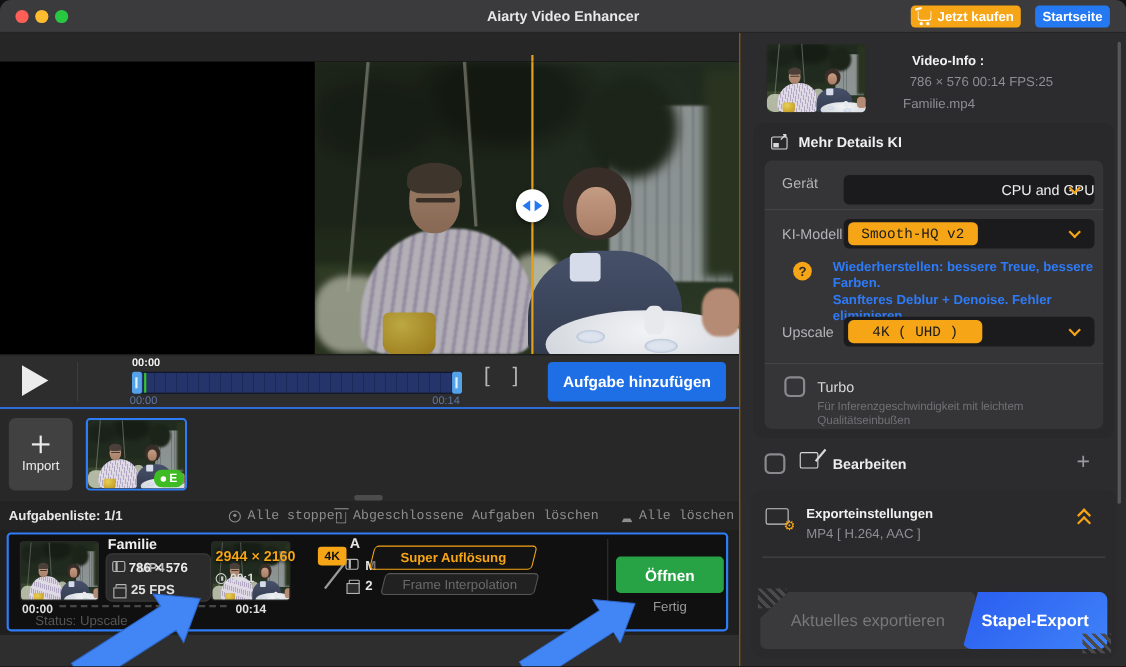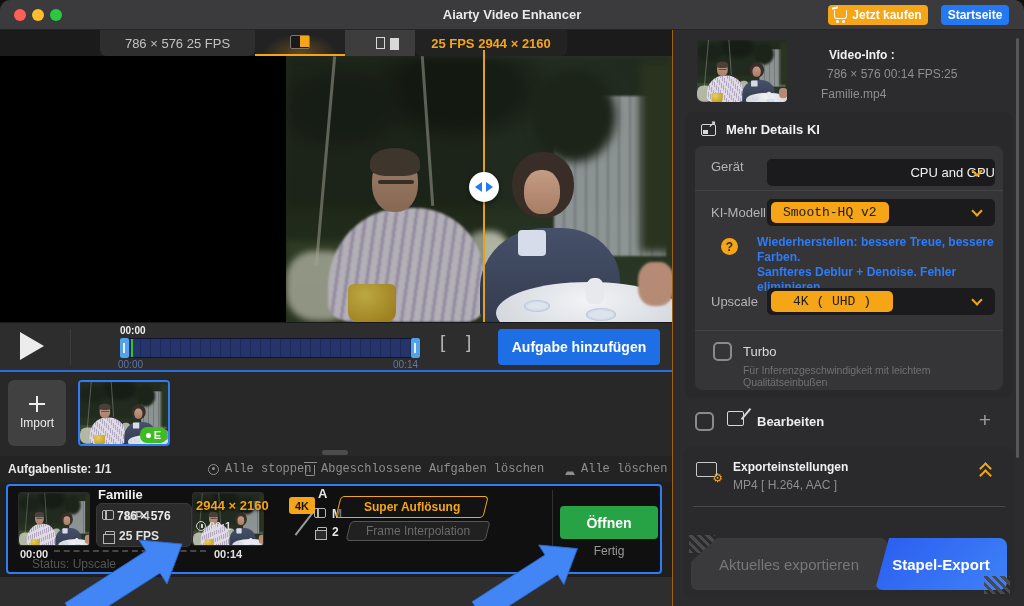--- a/index.html
+++ b/index.html
@@ -233,32 +233,20 @@
     <div class="win-title">Aiarty Video Enhancer</div>
     <div class="tb-btn buy">
       <span class="cart"></span>
       <span>Jetzt kaufen</span>
     </div>
     <div class="tb-btn home">
       <span>Startseite</span>
     </div>
   </div>
 
-  <div class="pv-header">
-    <span class="abs lbl-vor">Vor</span>
-    <div class="seg seg-src">786 × 576  25 FPS</div>
-    <div class="seg tg1">
-      <span class="ico-split1"></span>
-    </div>
-    <div class="seg tg2">
-      <span class="ico-split2"></span>
-    </div>
-    <div class="seg seg-out">25 FPS  2944 × 2160</div>
-    <span class="abs lbl-nach">Nach</span>
-  </div>
 
   <div class="viewport">
     <div class="video">
       <div class="scene-holder" style="left:0;top:0;width:386px;height:266px;">
           <div class="scene" style="transform: scale(1, 1);">
     <div class="sc trees"></div>
             <div class="sc fence"></div>
             <div class="sc bush1"></div>
             <div class="sc bush2"></div>
     <div class="sc grass"></div>

